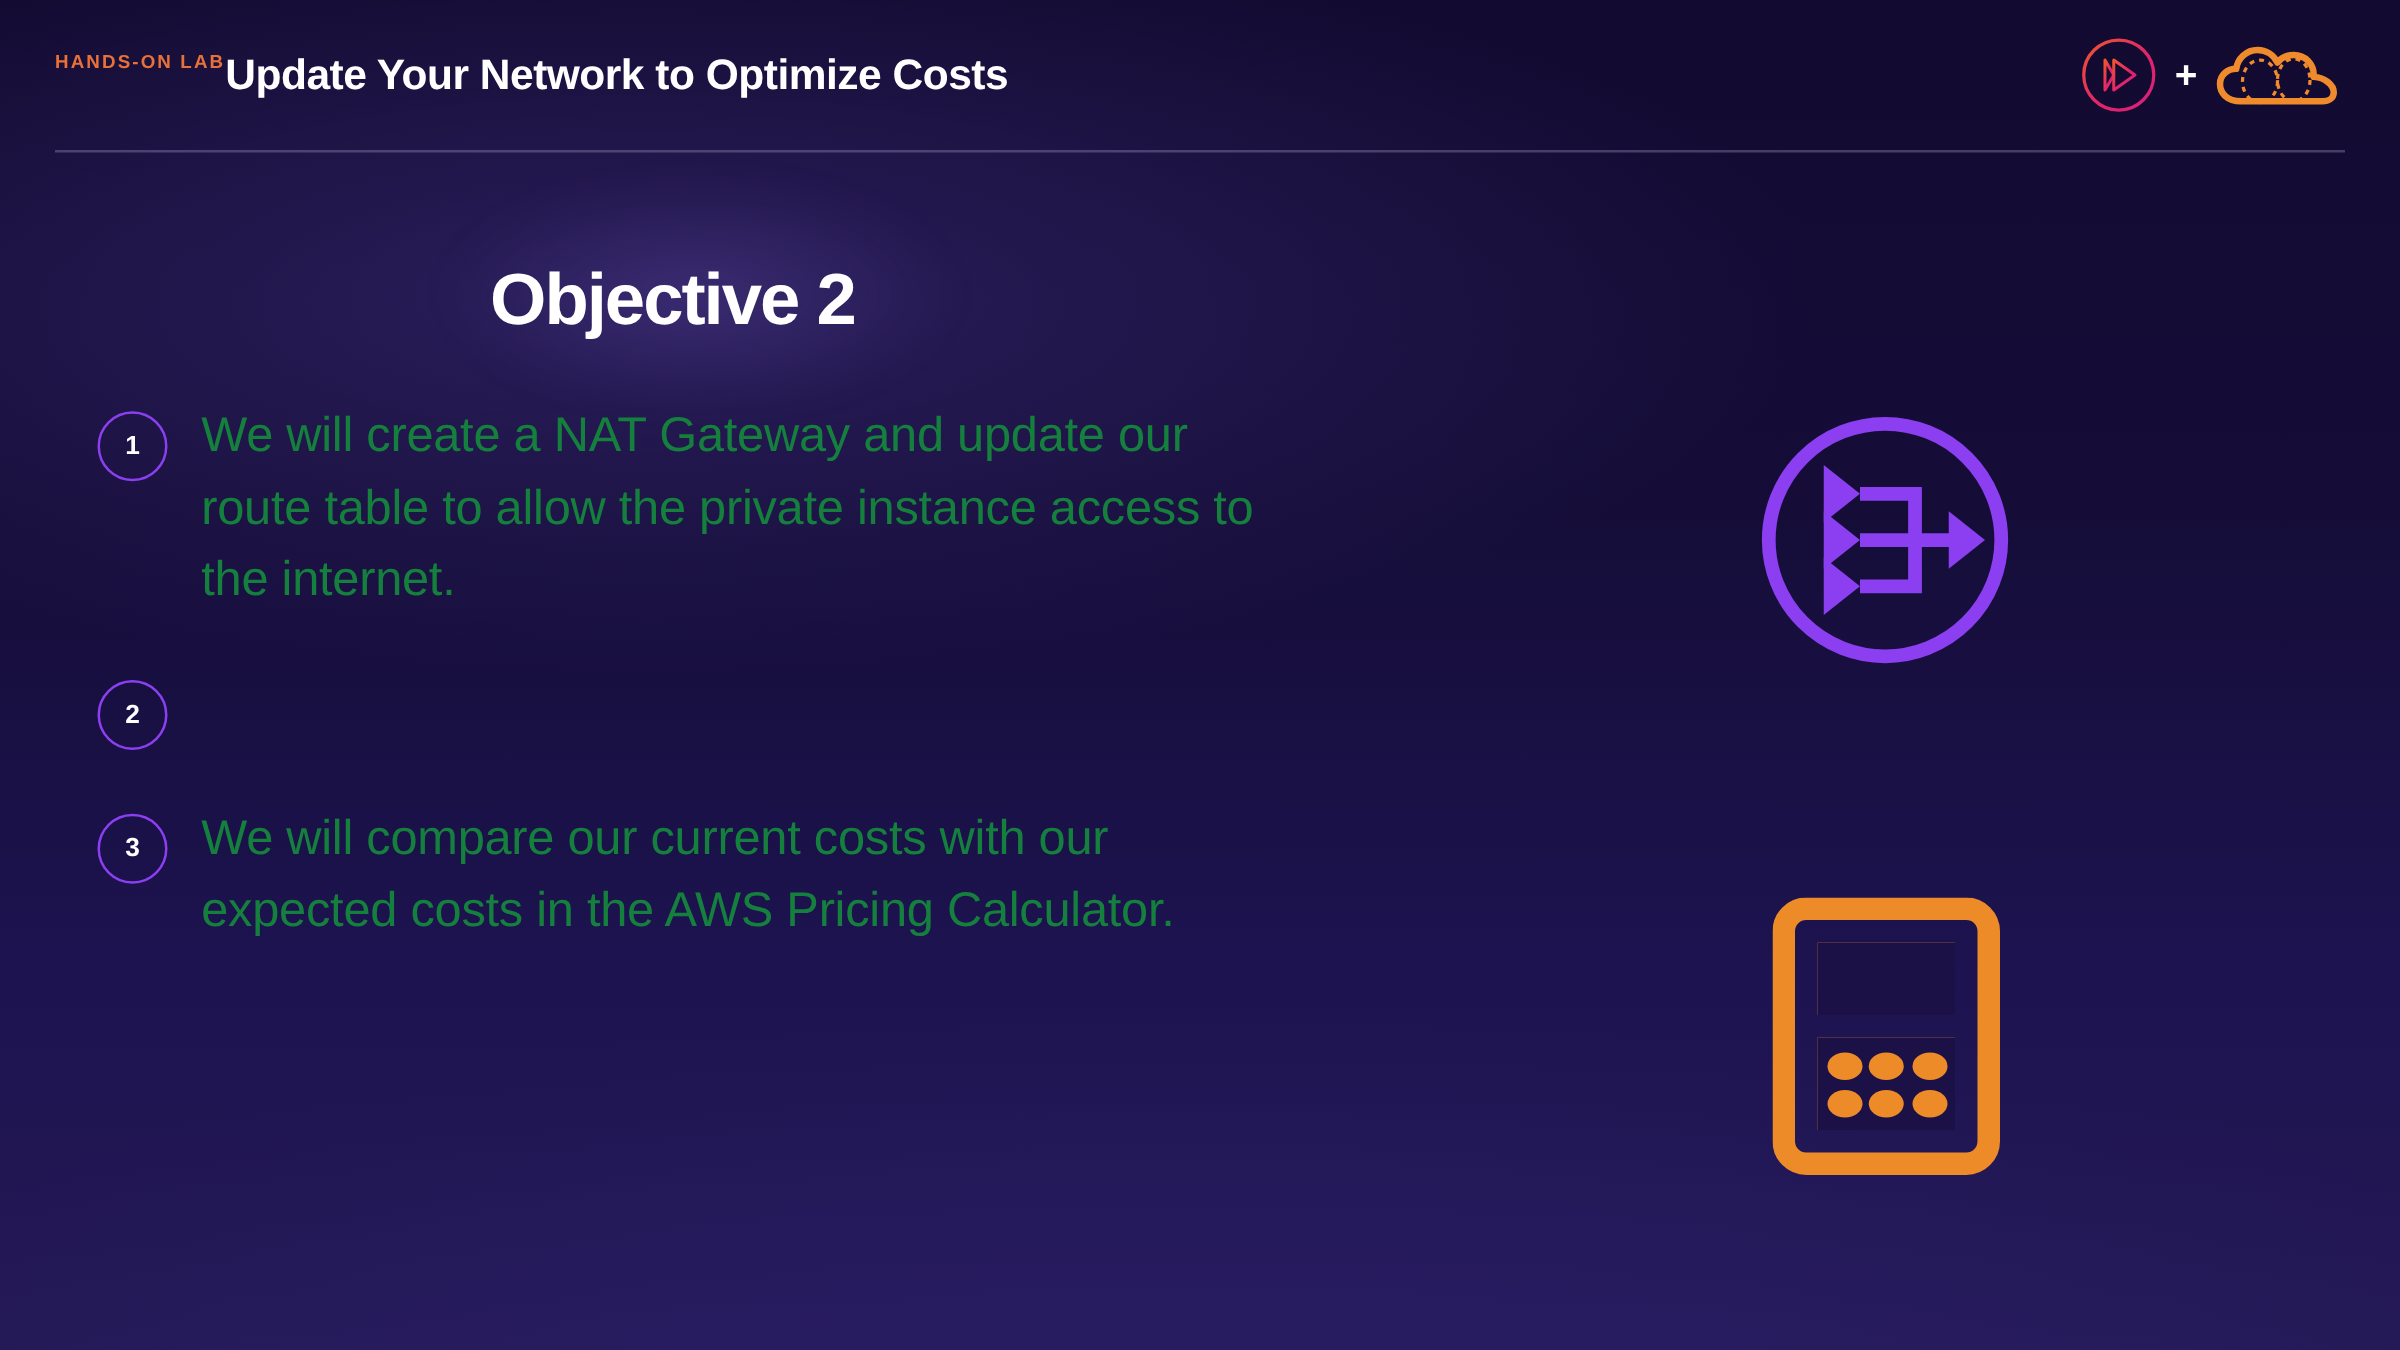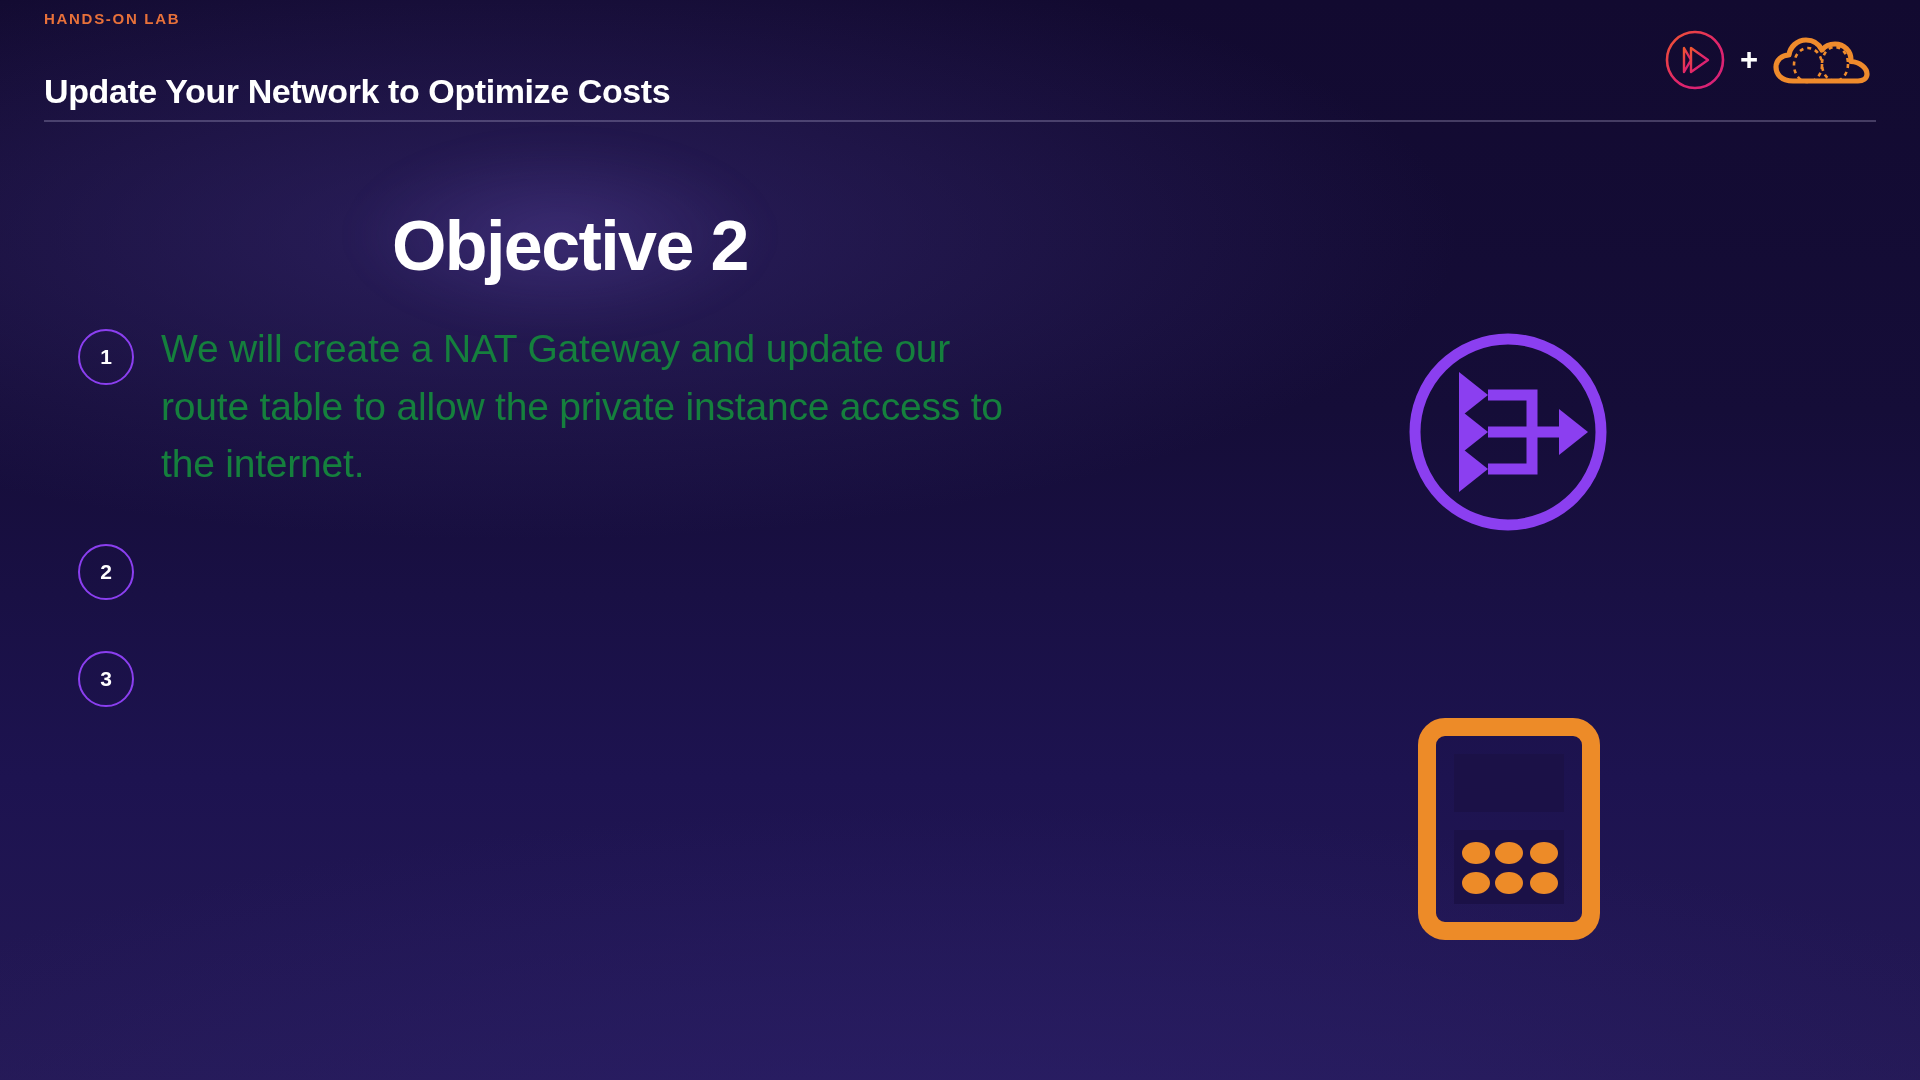--- a/index.html
+++ b/index.html
@@ -39,21 +39,21 @@
   .header{
     position:absolute;
     left:0; top:0; right:0;
     height:120px;
     padding:0 44px;
     display:flex;
     align-items:center;
     justify-content:space-between;
     z-index:5;
   }
-  .header-left{ display:flex; flex-direction:column; justify-content:center;gap:40px; }
+  .header-left{ display:flex; flex-direction:row; justify-content:center; }
   .eyebrow{
     font-size:15px;
     font-weight:bold;
     letter-spacing:1.7px;
     color:#e8713a;
     text-transform:uppercase;
     margin-bottom:5px;
   }
   .lab-title{
     font-size:34px;
@@ -86,21 +86,21 @@
   .content{
     position:absolute;
     left:0; top:120px;
     width:1920px; height:960px;
     z-index:3;
   }
 
   .objective-title{
     position:absolute;
     left:392px; top:86px;
-    font-size:70px;
+    font-size:58px;
     font-weight:bold;
     letter-spacing:-1.6px;
     color:#ffffff;
   }
 
   .list{
     position:absolute;
     left:78px; top:200px;
     width:1110px;
   }
@@ -204,20 +204,21 @@
       <div class="num-badge">1</div>
       <div class="item-text">We will create a NAT Gateway and update our route table to allow the private instance access to the internet.</div>
     </div>
 
     <div class="list-item">
       <div class="num-badge">2</div>
     </div>
 
     <div class="list-item">
       <div class="num-badge">3</div>
+      <div class="item-text">We will compare our current costs with our expected costs in the AWS Pricing Calculator.</div>
     </div>
 
   </div>
 
   <div class="icon-nat">
     <svg width="208" height="208" viewBox="0 0 208 208">
       <circle cx="104" cy="104" r="93" fill="none" stroke="#8b3ff0" stroke-width="11"></circle>
 
       <path d="M55 44 L55 90 L84 67 Z" fill="#8b3ff0"></path>
       <path d="M55 81 L55 127 L84 104 Z" fill="#8b3ff0"></path>

